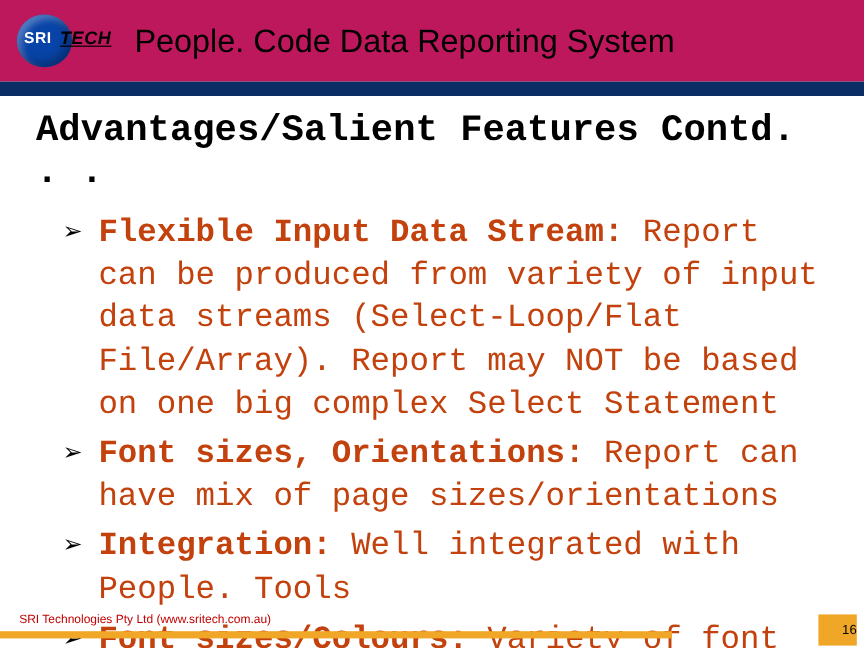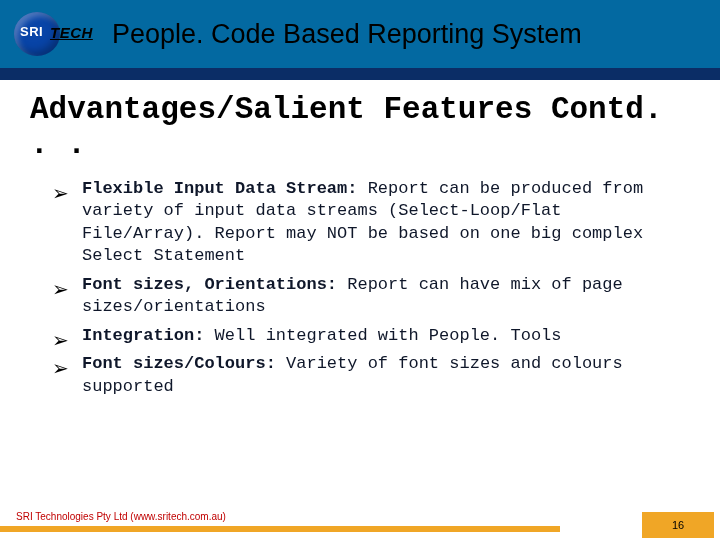--- a/index.html
+++ b/index.html
@@ -11,21 +11,21 @@
     font-family: Arial, Helvetica, sans-serif;
     overflow: hidden;
   }
   .slide {
     position: relative;
     width: 720px;
     height: 540px;
     background: #fff;
   }
   .title-band {
-    background: #0369a1;
+    background: #be185d;
     height: 68px;
     display: flex;
     align-items: center;
     padding-left: 14px;
   }
   .logo {
     width: 74px;
     height: 44px;
     position: relative;
     flex-shrink: 0;
@@ -81,23 +81,23 @@
   .bullets {
     margin: 0;
     padding: 0 0 0 28px;
     list-style: none;
   }
   .bullets li {
     position: relative;
     padding-left: 24px;
     margin-bottom: 6px;
     font-family: "Courier New", Courier, monospace;
-    font-size: 17px;
+    font-size: 27px;
     line-height: 1.32;
-    color: #0f172a;
+    color: #c2410c;
   }
   .bullets li::before {
     content: "➢";
     position: absolute;
     left: -6px;
     top: 2px;
     font-size: 20px;
     color: #000;
     font-family: Arial, sans-serif;
   }
@@ -109,26 +109,26 @@
     left: 0;
     bottom: 8px;
     height: 6px;
     width: 560px;
     background: #f0a626;
   }
   .footer-block {
     position: absolute;
     right: 6px;
     bottom: 2px;
-    width: 72px;
+    width: 32px;
     height: 26px;
     background: #f0a626;
     display: flex;
     align-items: center;
-    justify-content: center;
+    justify-content: flex-end;
   }
   .page-num {
     font-size: 11px;
     color: #000;
     font-family: Arial, sans-serif;
   }
   .footer-text {
     position: absolute;
     left: 16px;
     bottom: 18px;
@@ -142,21 +142,21 @@
 <body>
 
 <div class="slide">
 
   <div class="title-band">
     <div class="logo">
       <div class="logo-ellipse"></div>
       <span class="logo-sri">SRI</span>
       <span class="logo-tech">TECH</span>
     </div>
-    <div class="slide-title">People. Code Based Reporting System</div>
+    <div class="slide-title">People. Code Data Reporting System</div>
   </div>
   <div class="divider"></div>
 
   <div class="content">
     <h2 class="heading">Advantages/Salient Features Contd. . .</h2>
     <ul class="bullets">
       <li>
         <span class="lead">Flexible Input Data Stream:</span><span> Report can be produced from variety of input data streams (Select-Loop/Flat File/Array). Report may NOT be based on one big complex Select Statement</span>
       </li>
       <li>

